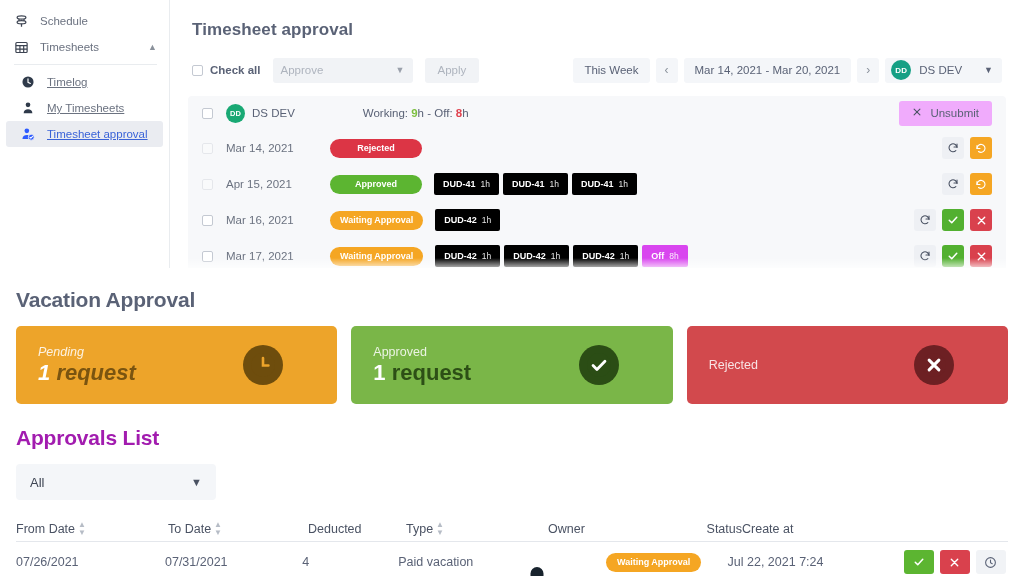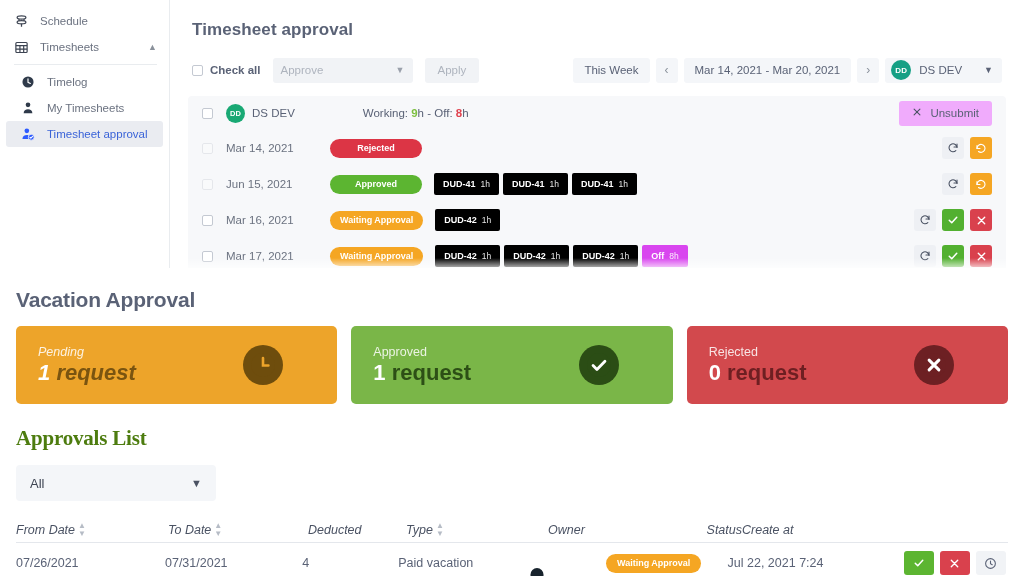--- a/index.html
+++ b/index.html
@@ -17,21 +17,21 @@
     background: #ffffff; overflow: hidden;
   }
   .sidebar {
     position: absolute; left: 0; top: 0; width: 170px; height: 268px;
     background: #ffffff; border-right: 1px solid #e9ecef;
   }
   .nav-item {
     display: flex; align-items: center; height: 26px; padding-left: 14px;
     color: #6b7280; font-size: 11.5px; gap: 11px;
   }
-  .nav-item.sub { padding-left: 20px; gap: 12px; }
+  .nav-item.sub { padding-left: 20px; gap: 12px; text-decoration: underline; }
   .nav-item.active { background: #eaecf1; color: #3a63d8; border-radius: 3px; margin: 0 6px 0 6px; padding-left: 14px; }
   .nav-ico { width: 15px; height: 15px; display: flex; align-items: center; justify-content: center; flex: 0 0 15px; }
   .nav-ico svg { display: block; }
   .chev-up { margin-left: auto; margin-right: 12px; color: #8a919b; font-size: 9px; }
   .nav-divider { height: 1px; background: #e9ecef; margin: 4px 12px 4px 14px; }
 
   .content {
     position: absolute; left: 170px; top: 0; width: 854px; height: 268px;
     background: #ffffff; padding: 0 18px;
   }
@@ -150,32 +150,32 @@
   .card-pending .card-value .word { color: #7a5410; }
   .card-pending .card-icon { background: #6e4d0d; color: #eda42a; }
   .card-approved { background: #7ab648; }
   .card-approved .card-value .word { color: #2d4f16; }
   .card-approved .card-icon { background: #2b4d15; color: #7ab648; }
   .card-rejected { background: #d2494d; }
   .card-rejected .card-value .word { color: #6e1f22; }
   .card-rejected .card-icon { background: #6d2023; color: #d2494d; }
 
   .list-title {
-    font-size: 21px; font-weight: bold; color: #4d7c0f; margin-top: 22px; letter-spacing: -.2px; font-family: Liberation Serif, serif;
+    font-size: 21px; font-weight: bold; color: #a21caf; margin-top: 22px; letter-spacing: -.2px;
   }
   .filter-select {
     margin-top: 14px; width: 200px; height: 36px; background: #f4f6f9; border-radius: 4px;
     display: flex; align-items: center; padding: 0 14px; color: #3d4452; font-size: 13px;
   }
   .filter-select .cv { margin-left: auto; font-size: 11px; color: #4a5263; }
 
   .tbl { margin-top: 16px; width: 100%; }
   .thead {
     display: flex; align-items: center; height: 26px;
-    border-bottom: 1px solid #e4e7ec; color: #4a5263; font-size: 12.5px; font-style: italic;
+    border-bottom: 1px solid #e4e7ec; color: #4a5263; font-size: 12.5px;
   }
   .th { display: flex; align-items: center; gap: 3px; }
   .sort { color: #b6bcc6; font-size: 8px; line-height: 1; display: flex; flex-direction: column; }
   .tbody-row {
     display: flex; align-items: center; height: 40px; color: #5a6276; font-size: 12.5px;
   }
   .c-from { width: 152px; }
   .c-to   { width: 140px; }
   .c-ded  { width: 98px; }
   .c-type { width: 142px; }
@@ -346,21 +346,21 @@
               <svg width="12" height="12" viewBox="0 0 24 24" fill="none" stroke="#fff" stroke-width="2.2" stroke-linecap="round" stroke-linejoin="round">
                   <path d="M4 13a8 8 0 1 1 3 6"></path>
                   <path d="M4 7v6h6"></path>
                 </svg>
             </span>
           </div>
         </div>
 
         <div class="ts-row">
           <span class="chk faint"></span>
-          <span class="ts-date">Jun 15, 2021</span>
+          <span class="ts-date">Apr 15, 2021</span>
           <span class="status-badge st-approved">Approved</span>
           <div class="chips">
             <span class="chip chip-green">
               <span>DUD-41</span>
               <span class="h">1h</span>
             </span>
             <span class="chip chip-green">
               <span>DUD-41</span>
               <span class="h">1h</span>
             </span>
@@ -490,24 +490,20 @@
         <div class="card-icon">
           <svg width="26" height="26" viewBox="0 0 24 24">
             <circle cx="12" cy="12" r="11" fill="#2b4d15"></circle>
             <path d="M6.5 12.5l3.6 3.6 7.4-7.6" stroke="#fff" stroke-width="2.6" fill="none" stroke-linecap="round" stroke-linejoin="round"></path>
           </svg>
         </div>
       </div>
 
       <div class="card card-rejected">
         <div class="card-label">Rejected</div>
-        <div class="card-value">
-          <span class="num">0</span>
-          <span class="word">request</span>
-        </div>
         <div class="card-icon">
           <svg width="26" height="26" viewBox="0 0 24 24">
             <circle cx="12" cy="12" r="11" fill="#6d2023"></circle>
             <path d="M7.5 7.5l9 9M16.5 7.5l-9 9" stroke="#fff" stroke-width="2.8" fill="none" stroke-linecap="round"></path>
           </svg>
         </div>
       </div>
     </div>
 
     <div class="list-title">Approvals List</div>

